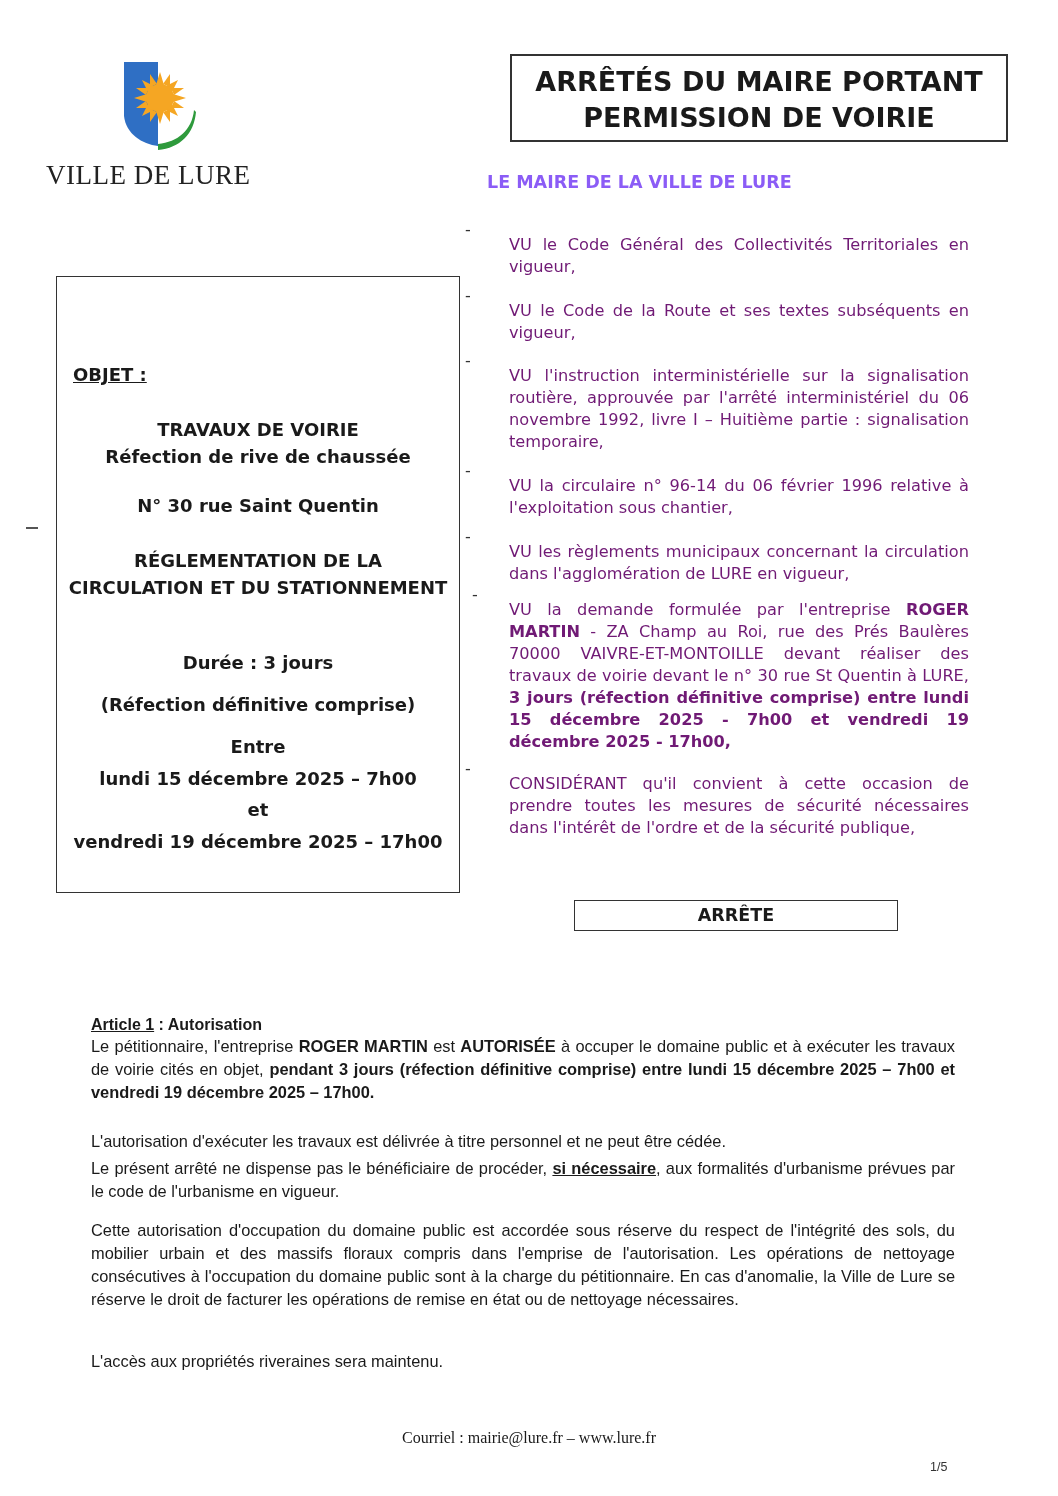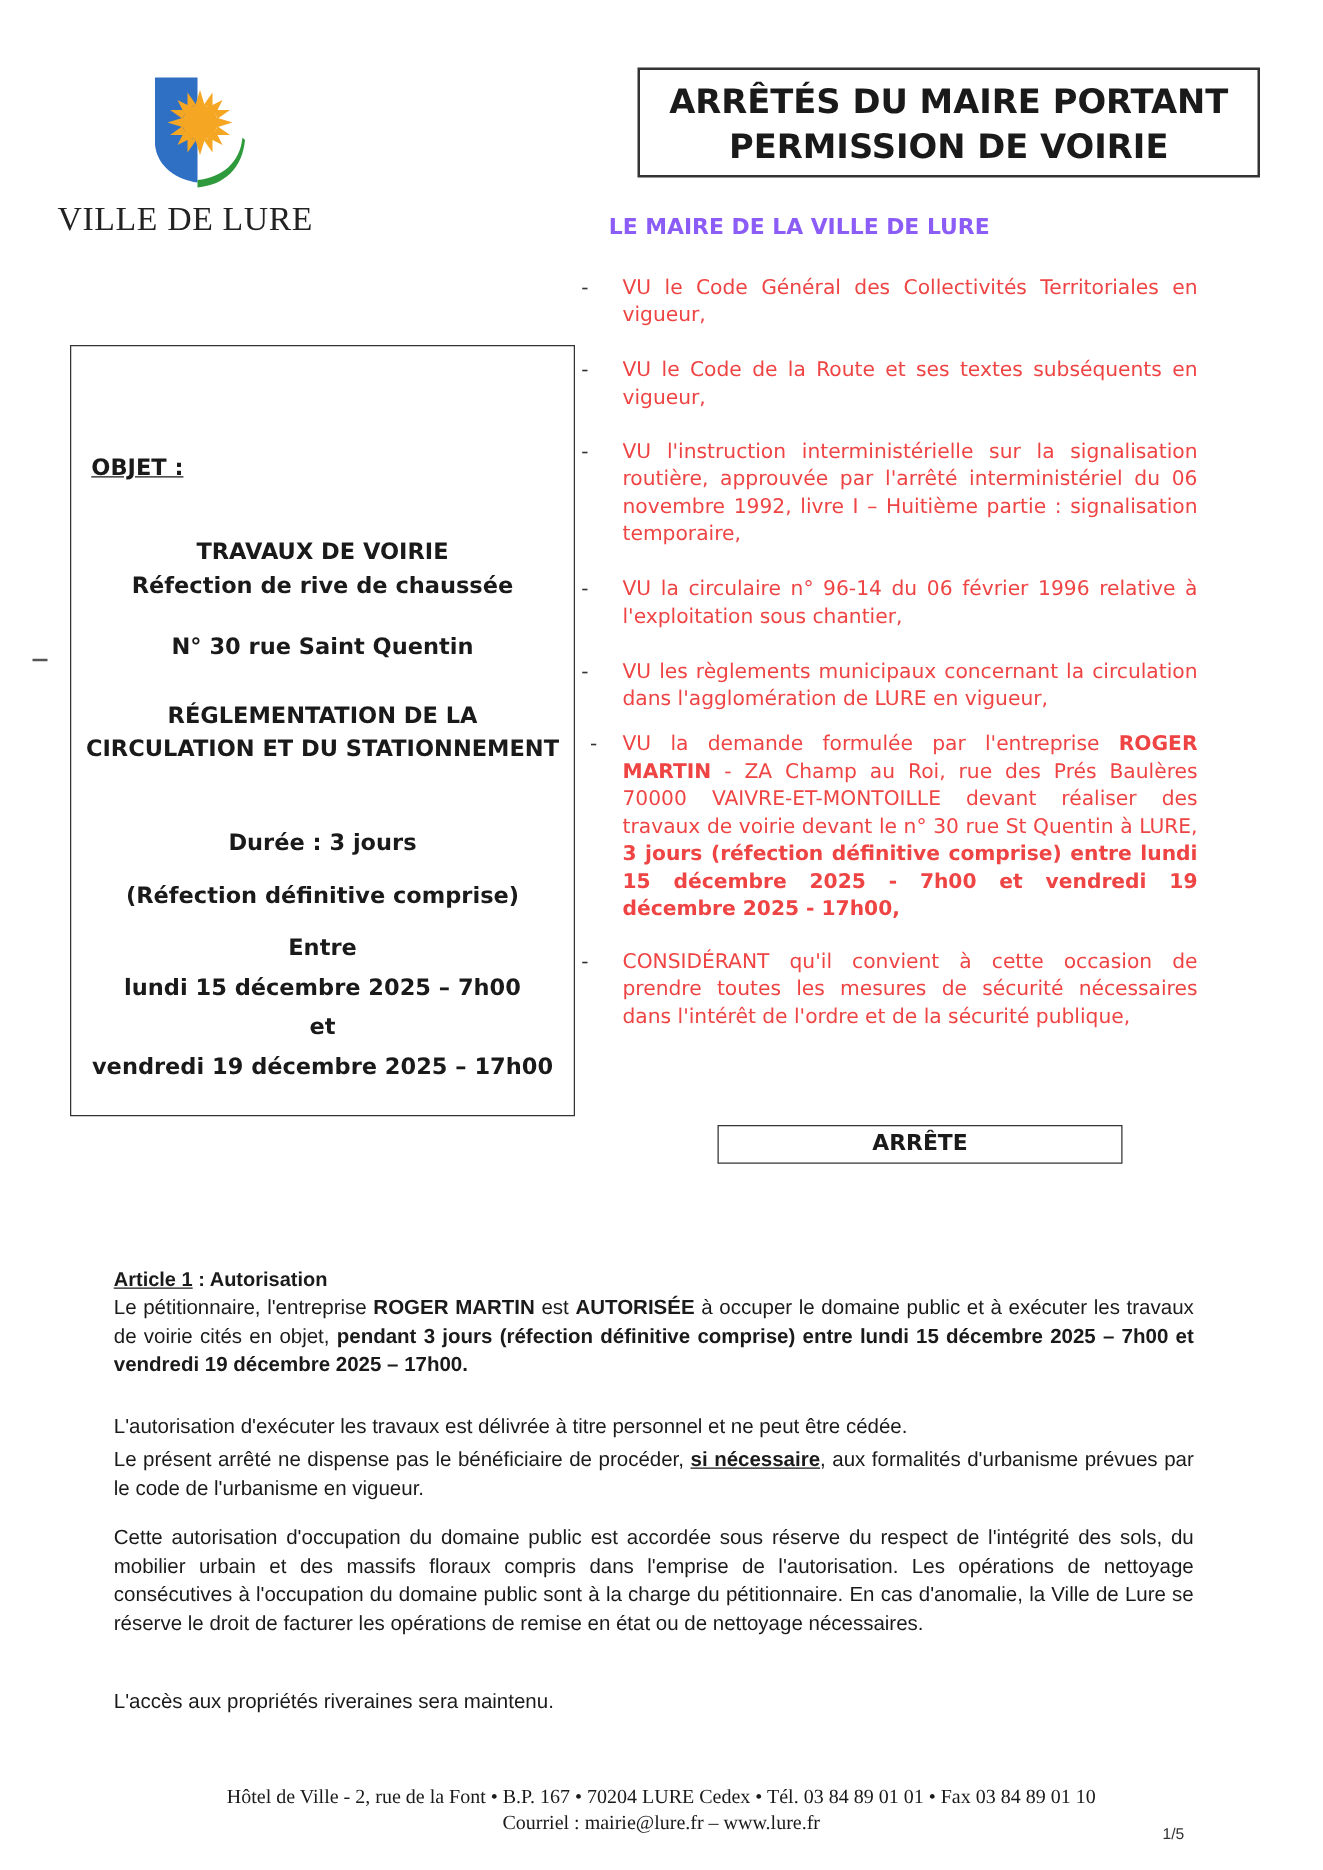--- a/index.html
+++ b/index.html
@@ -17,36 +17,36 @@
                box-sizing: border-box; text-align: center; }
   #title-box .t { font-weight: bold; font-size: 27px; line-height: 36px; color: #1a1a1a; }
   #title-box .t1 { margin-top: 8px; }
 
   #maire-heading { left: 487px; top: 172px; font-weight: bold; font-size: 17.5px; color: #8b5cf6; }
 
   
   #left-box { left: 56px; top: 276px; width: 404px; height: 617px; border: 1.5px solid #333;
               box-sizing: border-box; }
   .lb { position: absolute; font-weight: bold; color: #1a1a1a; }
-  .lb-center { left: 0; width: 100%; text-align: center; margin-top: 12px; }
+  .lb-center { left: 0; width: 100%; text-align: center; }
   #lb-ref { left: 16px; top: 8px; width: 376px; font-size: 18px; line-height: 26px; text-align: justify; }
   #lb-objet { left: 16px; top: 87px; font-size: 18px; text-decoration: underline; }
   #lb-travaux { top: 139px; font-size: 18px; line-height: 27px; }
   #lb-address { top: 218px; font-size: 18px; }
   #lb-regl { top: 270px; font-size: 18px; line-height: 27px; }
   #lb-duree { top: 375px; font-size: 18px; }
   #lb-refection { top: 417px; font-size: 18px; }
   #lb-entre { top: 459px; font-size: 18px; }
   #lb-start { top: 491px; font-size: 18px; }
   #lb-et { top: 522px; font-size: 18px; }
   #lb-end { top: 554px; font-size: 18px; }
 
   
-  .vu { position: absolute; left: 498px; width: 460px; font-size: 16.2px; line-height: 22px;
-        text-align: justify; color: #ef4444; }
+  .vu { position: absolute; left: 509px; width: 460px; font-size: 16.2px; line-height: 22px;
+        text-align: justify; color: #701a75; margin-top: 15px; }
   .dash { position: absolute; left: 465px; font-size: 16px; color: #333; }
   .b { font-weight: bold; }
 
   #side-dash { left: 26px; top: 527px; width: 12px; height: 1.5px; background: #555; }
 
   
   #arrete-box { left: 574px; top: 900px; width: 324px; height: 31px; border: 1.5px solid #333;
                 box-sizing: border-box; text-align: center; font-weight: bold; font-size: 17.5px;
                 line-height: 29px; }
 
@@ -158,16 +158,15 @@
 
 <div id="art-p2" class="art">L'autorisation d'exécuter les travaux est délivrée à titre personnel et ne peut être cédée.</div>
 
 <div id="art-p3" class="art"><span>Le présent arrêté ne dispense pas le bénéficiaire de procéder, </span><span class="ul">si nécessaire</span><span>, aux formalités d'urbanisme prévues par le code de l'urbanisme en vigueur.</span></div>
 
 <div id="art-p4" class="art">Cette autorisation d'occupation du domaine public est accordée sous réserve du respect de l'intégrité des sols, du mobilier urbain et des massifs floraux compris dans l'emprise de l'autorisation. Les opérations de nettoyage consécutives à l'occupation du domaine public sont à la charge du pétitionnaire. En cas d'anomalie, la Ville de Lure se réserve le droit de facturer les opérations de remise en état ou de nettoyage nécessaires.</div>
 
 <div id="art-p5" class="art">L'accès aux propriétés riveraines sera maintenu.</div>
 
 <div id="footer" class="abs">
-  <div>Hôtel de Ville - 2, rue de la Font • B.P. 167 • 70204 LURE Cedex • Tél. 03 84 89 01 01 • Fax 03 84 89 01 10</div>
   <div>Courriel : mairie@lure.fr  –  www.lure.fr</div>
 </div>
 <div id="page-num" class="abs">1/5</div>
 
 </body></html>

